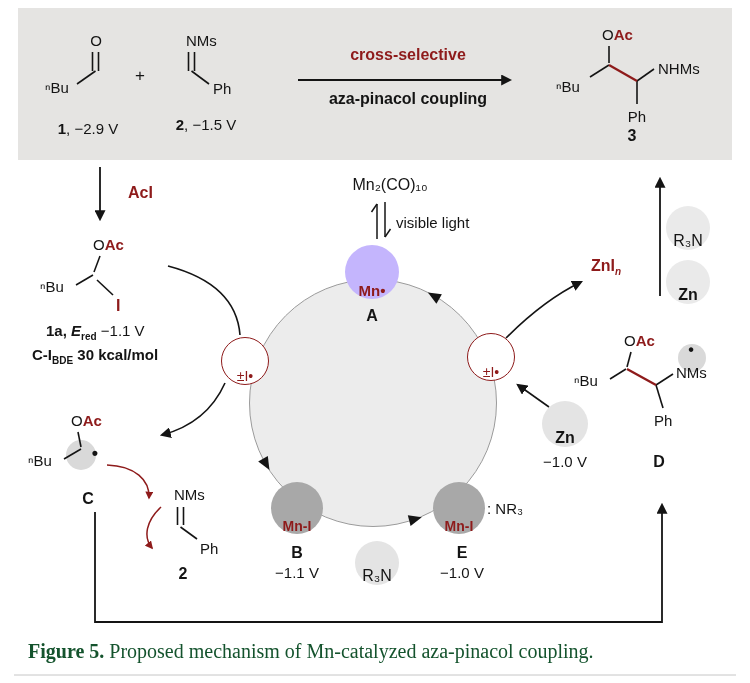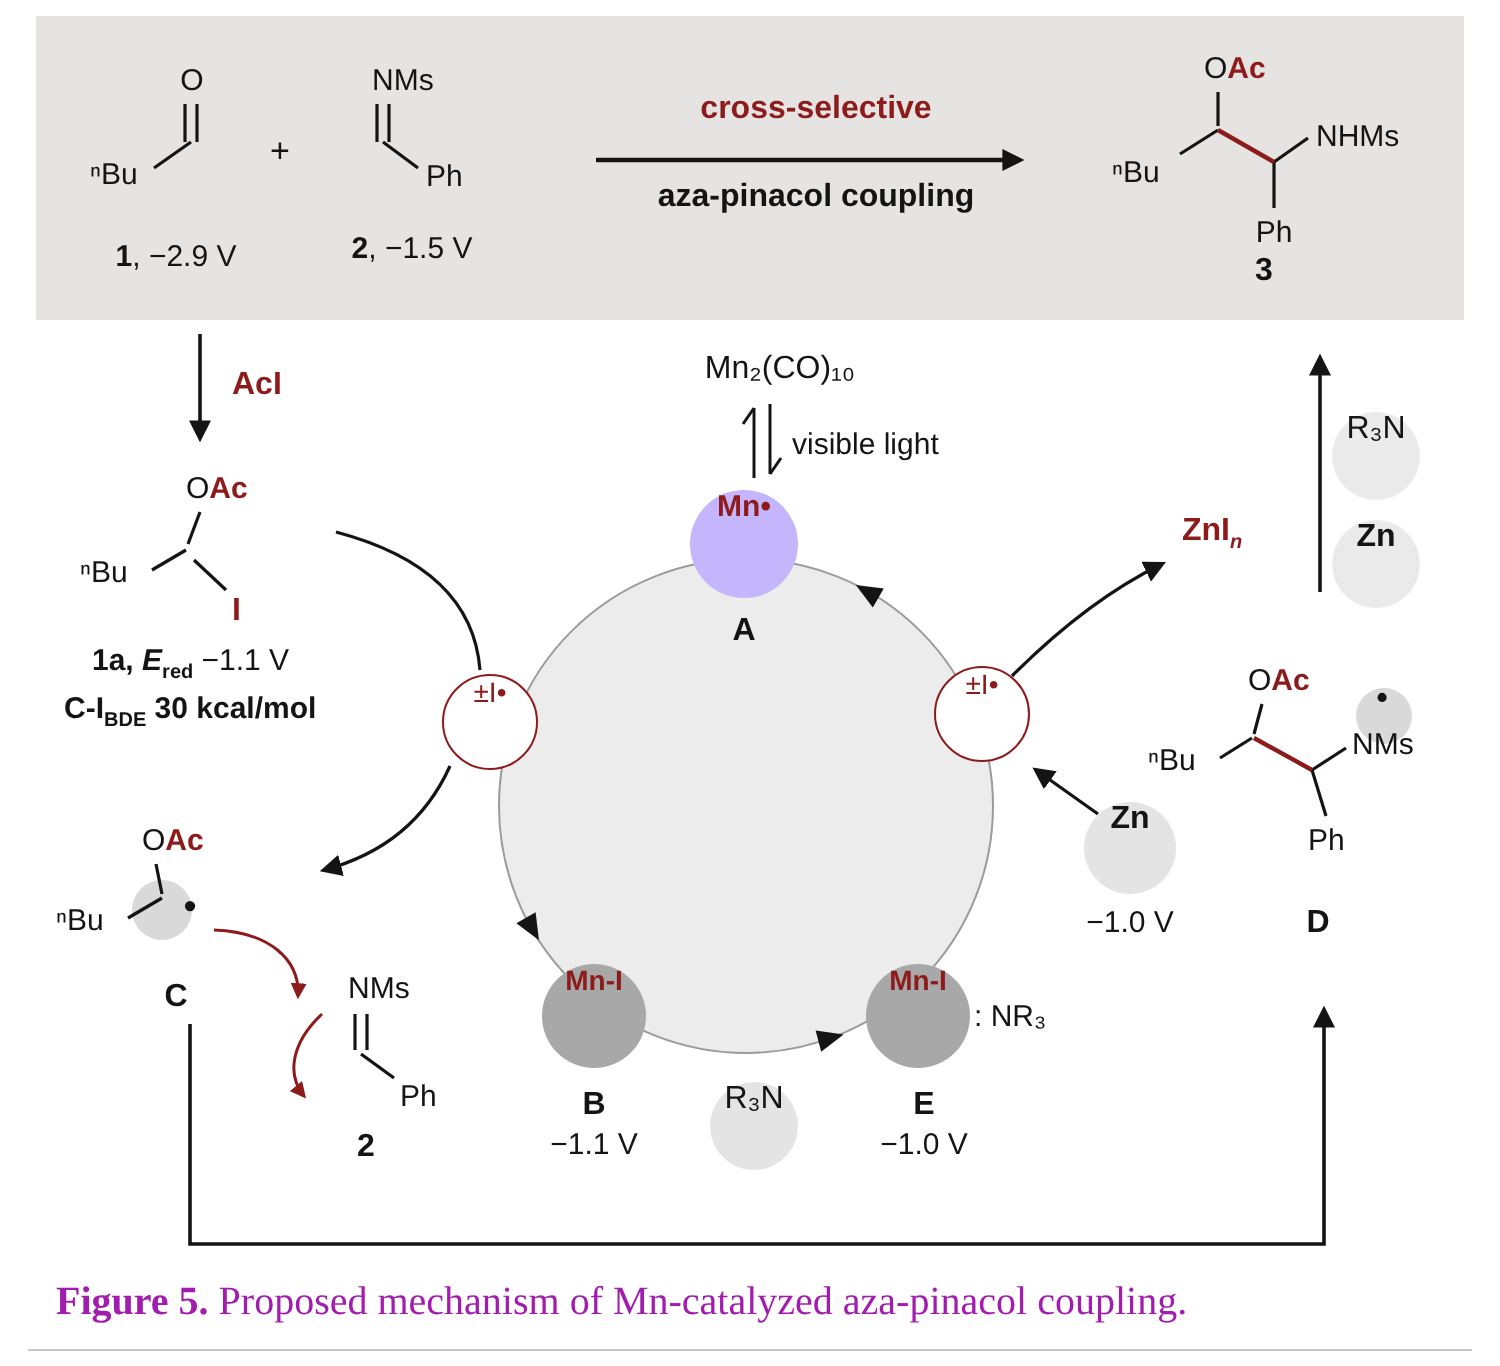--- a/index.html
+++ b/index.html
@@ -5,28 +5,28 @@
   html,body{margin:0;padding:0}
   body{position:relative;width:750px;height:683px;background:#ffffff;
        font-family:"Liberation Sans","DejaVu Sans",sans-serif;color:#141414;overflow:hidden}
   .t{position:absolute;font-size:15px;line-height:1.2;white-space:nowrap}
   .c{transform:translateX(-50%)}
   .b{font-weight:700}
   .i{font-style:italic}
   .red{color:#8e1b1b}
   .f14{font-size:14px}.f16{font-size:16px}.f17{font-size:17px}.f18{font-size:18px}
   sub{font-size:10px}
-  .node{position:absolute;border-radius:50%;display:flex;align-items:flex-start;justify-content:center}
+  .node{position:absolute;border-radius:50%;display:flex;align-items:flex-end;justify-content:center}
   .blob{position:absolute;border-radius:50%;background:#d9d9d9}
   #header-box{position:absolute;left:18px;top:8px;width:714px;height:152px;background:#e5e4e2}
   #big-circle{position:absolute;left:249px;top:279px;width:246px;height:246px;border-radius:50%;
               background:#ececec;border:1.5px solid #9b9b9b}
   svg{position:absolute;left:0;top:0}
   .caption{position:absolute;left:28px;top:640px;font-family:"Liberation Serif","DejaVu Serif",serif;
-           font-size:20px;color:#a21caf;white-space:nowrap}
+           font-size:20px;color:#14532d;white-space:nowrap}
 </style>
 </head>
 <body>
 
 <div id="header-box"></div>
 <div id="big-circle"></div>
 <div class="blob" style="left:66px;top:440px;width:30px;height:30px"></div>
 <div class="blob" style="left:678px;top:344px;width:28px;height:28px"></div>
 
 <svg width="750" height="683" viewBox="0 0 750 683">
@@ -134,21 +134,21 @@
 <div class="t" style="left:213px;top:80px">Ph</div>
 <div class="t c" style="left:206px;top:116px"><span class="b">2</span><span>, −1.5 V</span></div>
 <div class="t c b red f16" style="left:408px;top:45px">cross-selective</div>
 <div class="t c b f16" style="left:408px;top:89px">aza-pinacol coupling</div>
 <div class="t" style="left:602px;top:26px"><span>O</span><span class="red b">Ac</span></div>
 <div class="t" style="left:556px;top:78px">ⁿBu</div>
 <div class="t" style="left:658px;top:60px">NHMs</div>
 <div class="t c" style="left:637px;top:108px">Ph</div>
 <div class="t c b f16" style="left:632px;top:126px">3</div>
 
-<div class="t b red f16" style="left:116px;top:183px">AcI</div>
+<div class="t b red f16" style="left:128px;top:183px">AcI</div>
 <div class="t" style="left:93px;top:236px"><span>O</span><span class="red b">Ac</span></div>
 <div class="t" style="left:40px;top:278px">ⁿBu</div>
 <div class="t b red f16" style="left:116px;top:296px">I</div>
 <div class="t" style="left:46px;top:322px"><span class="b">1a,</span> <span class="b i">E</span><sub class="b">red</sub><span> −1.1 V</span></div>
 <div class="t b" style="left:32px;top:346px"><span>C-I</span><sub>BDE</sub><span> 30 kcal/mol</span></div>
 <div class="t c f16" style="left:390px;top:175px">Mn₂(CO)₁₀</div>
 <div class="t" style="left:396px;top:214px">visible light</div>
 <div class="t c" style="left:372px;top:377px;text-align:center;line-height:1.45">
 </div>
 <div class="t c b f16" style="left:372px;top:306px">A</div>

